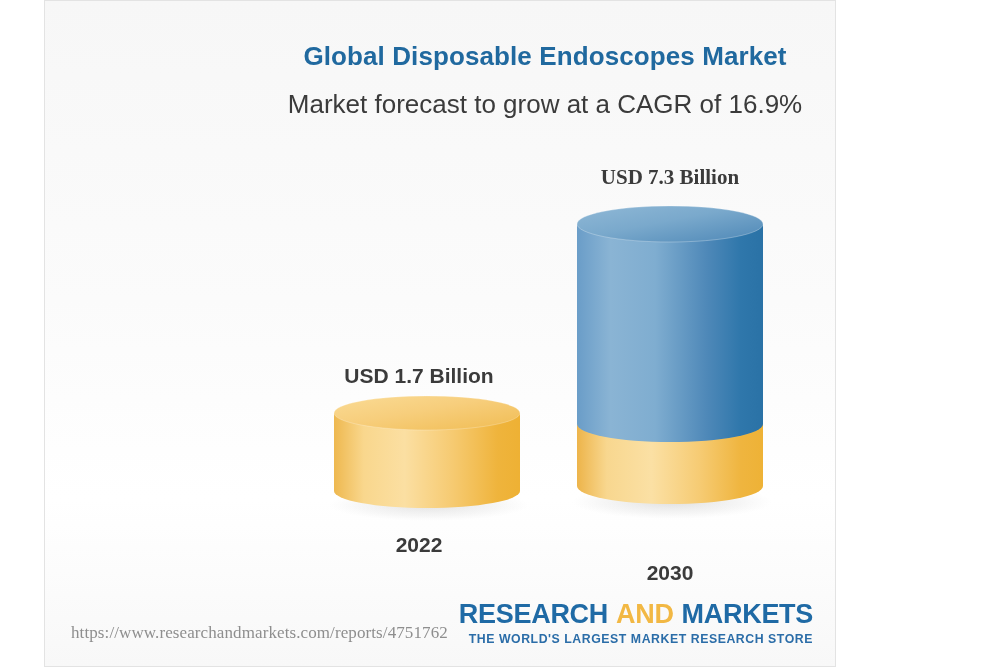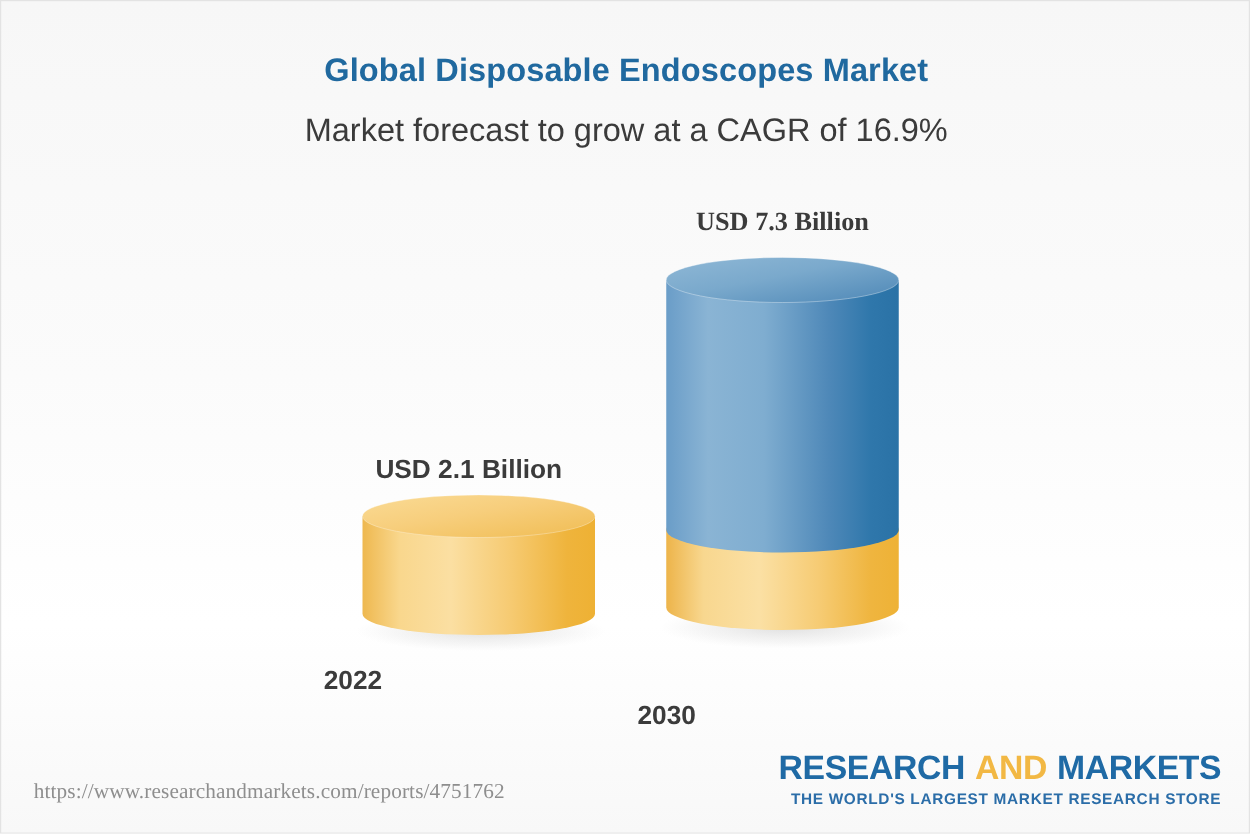--- a/index.html
+++ b/index.html
@@ -8,26 +8,27 @@
   }
   body {
     width: 1000px;
     height: 667px;
     font-family: "Liberation Sans", sans-serif;
     background: #ffffff;
   }
 
   #canvas {
     position: relative;
-    width: 1000px;
+    width: 792px;
     height: 667px;
     box-sizing: border-box;
     border: 1px solid #e3e3e3;
     background: linear-gradient(180deg, #f7f7f7 0%, #fbfbfb 45%, #ffffff 75%, #f8f8f8 100%);
     overflow: hidden;
+    margin-left: 44px;
   }
 
   
   #chart-title {
     position: absolute;
     top: 40px;
     left: 0;
     width: 1000px;
     text-align: center;
     font-size: 26px;
@@ -66,20 +67,21 @@
     width: 232px;
     font-family: Liberation Serif, serif;
   }
 
   
   .category-label {
     position: absolute;
     font-size: 21px;
     font-weight: bold;
     color: #3b3b3b;
+    text-align: center;
     white-space: nowrap;
   }
   #category-label-2022 {
     top: 532px;
     left: 258px;
     width: 232px;
   }
   #category-label-2030 {
     top: 560px;
     left: 509px;
@@ -130,21 +132,21 @@
 <body>
 
 <div id="canvas">
 
   <div id="chart-title">Global Disposable Endoscopes Market</div>
 
   <div id="chart-subtitle">Market forecast to grow at a CAGR of 16.9%</div>
 
   <div id="value-label-2030" class="value-label">USD 7.3 Billion</div>
 
-  <div id="value-label-2022" class="value-label">USD 2.1 Billion</div>
+  <div id="value-label-2022" class="value-label">USD 1.7 Billion</div>
 
   <svg class="cylinder" style="left:505px; top:190px;" width="240" height="345" viewBox="0 0 240 345">
     <defs>
       <linearGradient id="blueBody" x1="0" y1="0" x2="1" y2="0">
         <stop offset="0%" stop-color="#6a9dc8"></stop>
         <stop offset="18%" stop-color="#8ab4d4"></stop>
         <stop offset="42%" stop-color="#7fadd0"></stop>
         <stop offset="70%" stop-color="#4e88b8"></stop>
         <stop offset="88%" stop-color="#2f77ab"></stop>
         <stop offset="100%" stop-color="#2a72a6"></stop>

